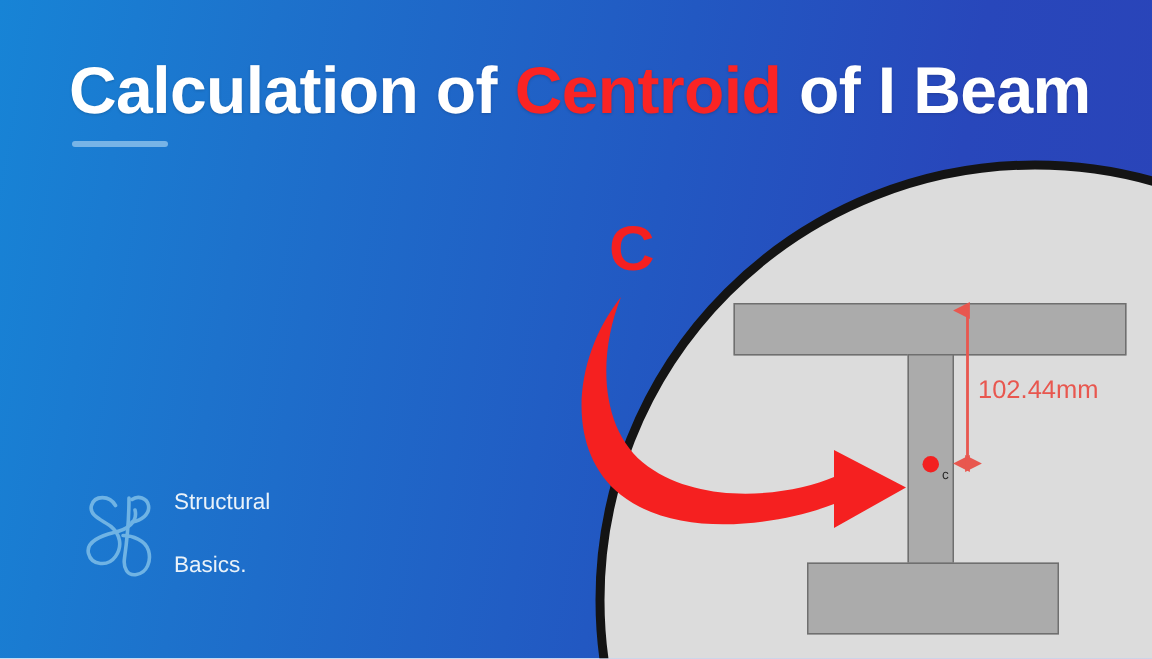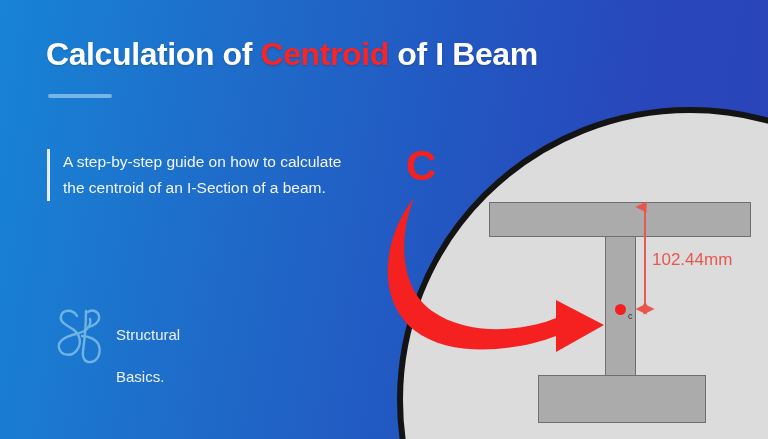--- a/index.html
+++ b/index.html
@@ -22,21 +22,21 @@
     left: 0; top: 0;
     width: 768px; height: 439px;
     pointer-events: none;
   }
 
   
   .headline {
     position: absolute;
     left: 46px;
     top: 36px;
-    font-size: 32px;
+    font-size: 44px;
     font-weight: 700;
     letter-spacing: -0.4px;
     color: #ffffff;
     white-space: nowrap;
     font-stretch: condensed;
     text-shadow: 0 1px 2px rgba(0,0,0,0.18);
   }
   .headline .accent { color: #fa2424; }
 
   .title-rule {
@@ -66,21 +66,21 @@
     color: #f2f6fa;
     font-weight: 400;
   }
 
   
   .logo {
     position: absolute;
     left: 52px;
     top: 303px;
     display: flex;
-    align-items: flex-start;
+    align-items: center;
   }
   .logo-mark { width: 56px; height: 64px; flex: 0 0 auto; }
   .logo-text {
     margin-left: 8px;
     font-size: 15px;
     line-height: 21px;
     color: #eaf2f9;
     white-space: pre-line;
   }
 
@@ -139,23 +139,20 @@
 <div id="canvas">
 
   <svg class="circle-wrap" viewBox="0 0 768 439" width="768" height="439">
     <circle cx="690" cy="400" r="290" fill="#dcdcdc" stroke="#141414" stroke-width="6"></circle>
   </svg>
 
   <div class="headline"><span>Calculation of </span><span class="accent">Centroid</span><span> of I Beam</span></div>
 
   <div class="title-rule"></div>
 
-  <div class="subtitle-block">
-    <p class="subtitle-text">A step-by-step guide on how to calculate the centroid of an I-Section of a beam.</p>
-  </div>
 
   <div class="logo">
     <svg class="logo-mark" viewBox="0 0 56 64">
       <g fill="none" stroke="#6fb3e4" stroke-width="2.4" stroke-linecap="round">
         <path d="M25 13 C21 6, 11 6, 9 13 C7 20, 17 23, 22 27 C28 32, 30 40, 25 47
                  C20 54, 9 53, 7 45 C5 37, 16 33, 24 31 C33 29, 40 24, 38 16"></path>
         <path d="M34 8 C34 20, 33 34, 31 48 C30 55, 33 60, 39 59 C46 58, 49 50, 47 43
                  C45 36, 36 33, 30 33"></path>
         <path d="M36 9 C40 6, 46 8, 47 13 C48 19, 42 23, 36 24"></path>
       </g>

